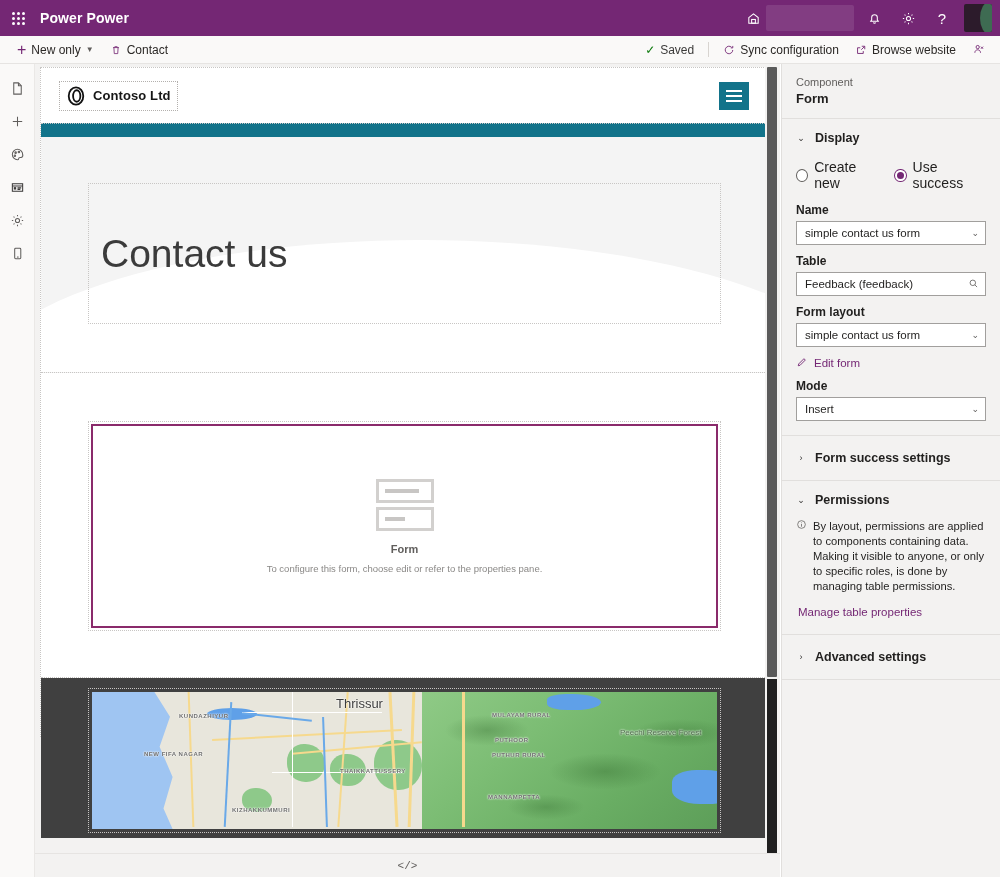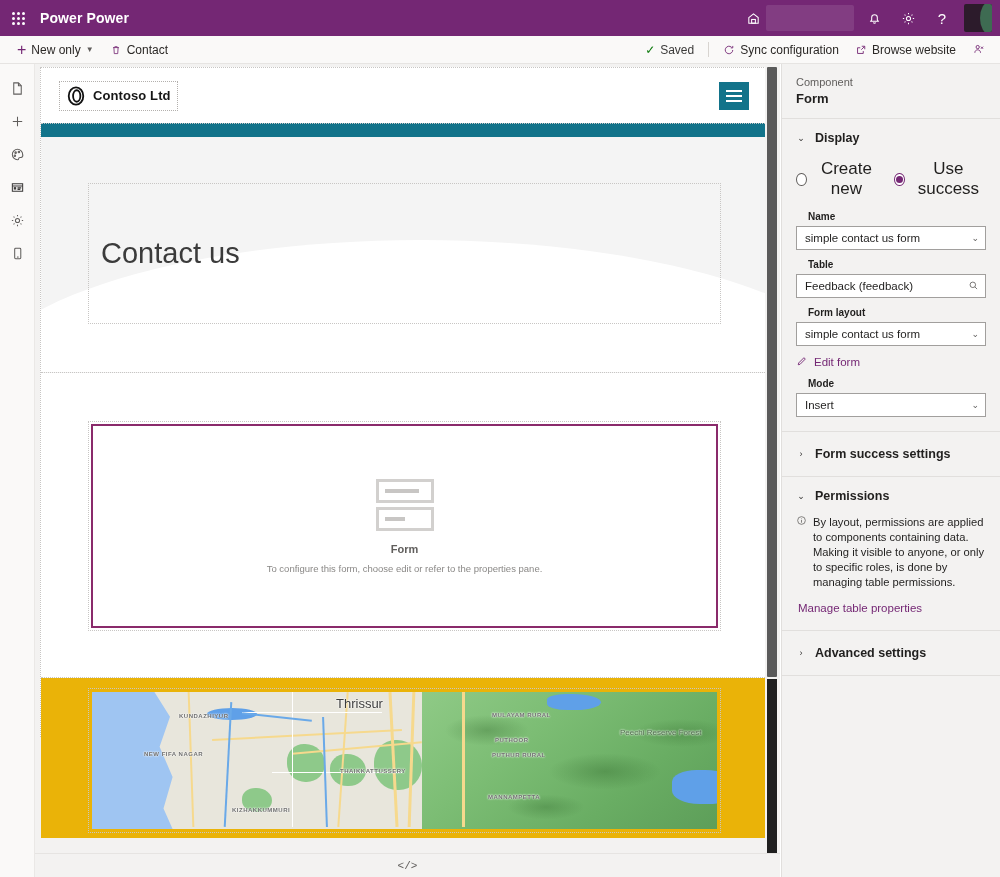--- a/index.html
+++ b/index.html
@@ -112,21 +112,21 @@
   }
   .hero-curve {
     position:absolute; left:-70px; bottom:-168px; width:900px; height:300px;
     background:#ffffff; border-radius:50%;
   }
   .hero-box {
     position:absolute; left:47px; top:46px; right:46px; bottom:48px;
     border:1px dotted #c8c6c4;
     display:flex; align-items:center; padding-left:12px;
   }
-  .hero-title { font-size:29px; color:#3b3b3b; font-weight:400; }
+  .hero-title { font-size:39px; color:#3b3b3b; font-weight:400; }
 
   
   .form-section {
     position:relative; height:305px; background:#ffffff;
     border-bottom:1px dotted #c8c6c4;
   }
   .form-wrap {
     position:absolute; left:47px; right:46px; top:48px; height:210px;
     border:1px dotted #c8c6c4; padding:2px;
   }
@@ -138,21 +138,21 @@
   .form-icon .fi-row {
     flex:1; border:3px solid #d2d0ce; display:flex; align-items:center; padding-left:6px;
   }
   .form-icon .fi-bar { height:4px; background:#c8c6c4; }
   .form-icon .fi-row:nth-child(1) .fi-bar { width:34px; }
   .form-icon .fi-row:nth-child(2) .fi-bar { width:20px; }
   .form-label { font-size:11px; font-weight:700; color:#605e5c; margin-top:4px; }
   .form-sub { font-size:9.5px; color:#8a8886; }
 
   
-  .map-section { position:relative; height:160px; background:#eab308; }
+  .map-section { position:relative; height:160px; background:#404040; }
   .map-wrap {
     position:absolute; left:47px; right:46px; top:10px; height:145px;
     border:1px dotted #c8c6c4; padding:3px;
   }
   .map {
     position:relative; width:100%; height:100%; overflow:hidden; background:#e8e6dc;
   }
   .map-water-left {
     position:absolute; left:0; top:0; width:130px; height:100%;
     background:#9fc5f2;
@@ -232,23 +232,23 @@
   .sec-title { font-size:12.5px; font-weight:700; color:#201f1e; }
 
   .radio-row { display:flex; align-items:center; gap:14px; margin:10px 0 12px 0; }
   .radio { display:flex; align-items:center; gap:6px; cursor:pointer; }
   .radio-dot {
     width:13px; height:13px; border-radius:50%; border:1px solid #605e5c; background:#fff;
     display:flex; align-items:center; justify-content:center;
   }
   .radio-dot.on { border-color:#742774; border-width:1px; }
   .radio-dot.on::after { content:""; width:7px; height:7px; border-radius:50%; background:#742774; }
-  .radio-label { font-size:17px; color:#201f1e;text-align:center; }
-
-  .field-label { font-size:10px; font-weight:700; color:#201f1e; margin:9px 0 4px 12px; }
+  .radio-label { font-size:14px; color:#201f1e; }
+
+  .field-label { font-size:12px; font-weight:700; color:#201f1e; margin:9px 0 4px 0; }
   .input {
     height:24px; background:#ffffff; border:1px solid #a19f9d;
     display:flex; align-items:center; padding:0 6px 0 8px;
     font-size:11.5px; color:#201f1e; cursor:pointer;
   }
   .input .val { flex:1; overflow:hidden; white-space:nowrap; text-overflow:ellipsis; }
   .input .ic { color:#605e5c; font-size:9px; margin-left:4px; }
   .input .ic.search { font-size:11px; }
 
   .link-row {

